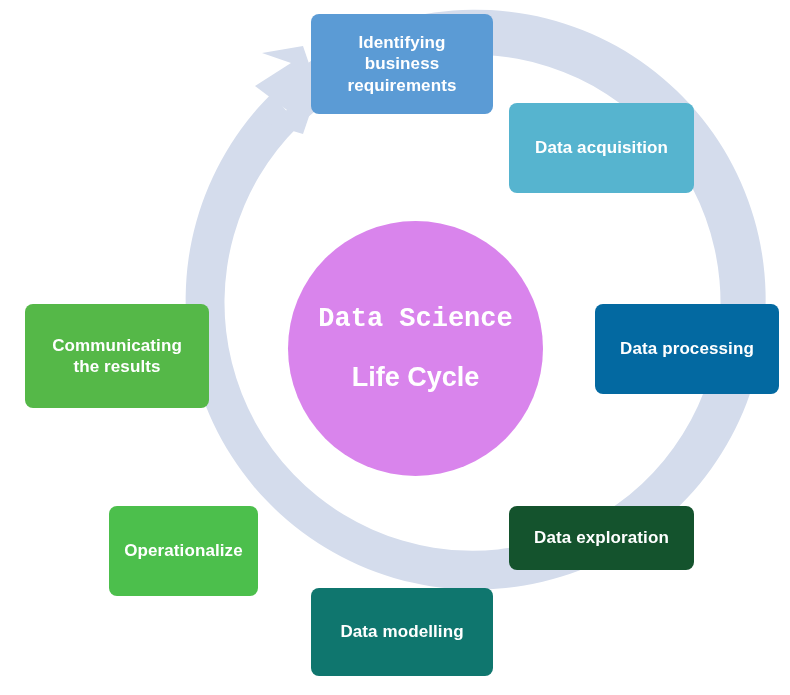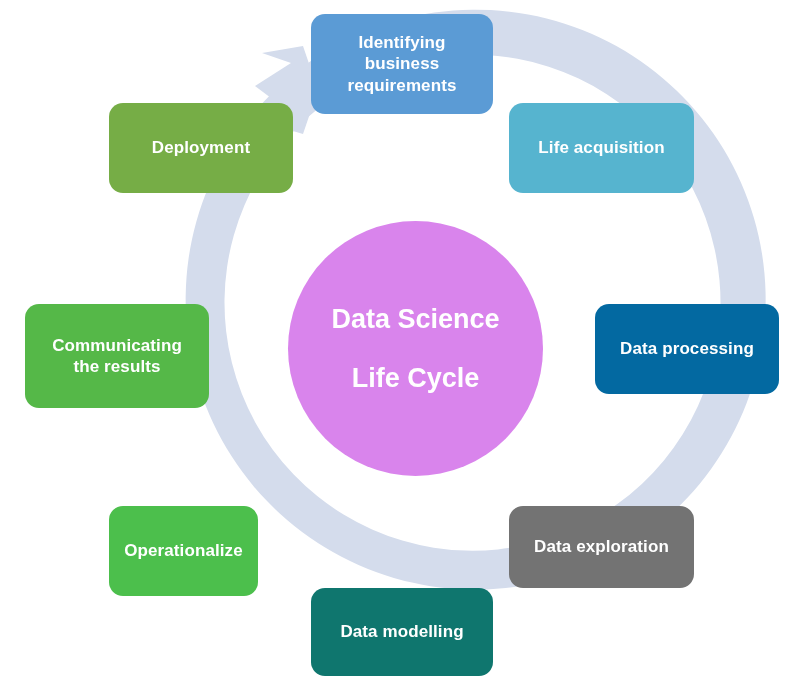--- a/index.html
+++ b/index.html
@@ -23,21 +23,21 @@
     top: 0;
     width: 790px;
     height: 695px;
   }
   .node {
     position: absolute;
     display: flex;
     align-items: center;
     justify-content: center;
     text-align: center;
-    border-radius: 14px;
+    border-radius: 8px;
     color: #ffffff;
     font-weight: bold;
     line-height: 1.24;
     box-sizing: border-box;
     padding: 0 8px;
     letter-spacing: 0.1px;
   }
   .node-label {
     display: block;
     white-space: pre-line;
@@ -49,21 +49,21 @@
     flex-direction: column;
     align-items: center;
     justify-content: center;
     color: #ffffff;
     font-weight: bold;
     text-align: center;
   }
   .center-line {
     display: block;
   }
-  .center-line.line1 { margin-bottom: 28px; }
+  .center-line.line1 { margin-bottom: 28px; font-family: Liberation Mono, monospace; }
 </style>
 </head>
 <body>
 
 <div id="canvas" style="background: rgb(255, 255, 255);">
 
   <svg id="ring-layer" viewBox="0 0 790 695">
     <defs></defs>
 
     <path id="ring-arc" fill="#d4dcec" d="M 283.0 82.9
@@ -79,35 +79,32 @@
     <span class="center-line line1">Data Science</span>
     <span class="center-line line2">Life Cycle</span>
   </div>
 
   <div class="node" style="left: 311px; top: 14px; width: 182px; height: 100px; background: rgb(91, 155, 213); color: rgb(255, 255, 255); font-size: 17px;">
     <span class="node-label">Identifying
 business
 requirements</span>
   </div>
   <div class="node" style="left: 509px; top: 103px; width: 185px; height: 90px; background: rgb(86, 180, 207); color: rgb(255, 255, 255); font-size: 17px;">
-    <span class="node-label">Life acquisition</span>
+    <span class="node-label">Data acquisition</span>
   </div>
   <div class="node" style="left: 595px; top: 304px; width: 184px; height: 90px; background: #0369a1; color: rgb(255, 255, 255); font-size: 17px;">
     <span class="node-label">Data processing</span>
   </div>
-  <div class="node" style="left: 509px; top: 506px; width: 185px; height: 82px; background: #737373; color: rgb(255, 255, 255); font-size: 17px;">
+  <div class="node" style="left: 509px; top: 506px; width: 185px; height: 64px; background: #14532d; color: rgb(255, 255, 255); font-size: 17px;">
     <span class="node-label">Data exploration</span>
   </div>
   <div class="node" style="left: 311px; top: 588px; width: 182px; height: 88px; background: #0f766e; color: rgb(255, 255, 255); font-size: 17px;">
     <span class="node-label">Data modelling</span>
   </div>
   <div class="node" style="left: 109px; top: 506px; width: 149px; height: 90px; background: rgb(76, 191, 76); color: rgb(255, 255, 255); font-size: 17px;">
     <span class="node-label">Operationalize</span>
   </div>
   <div class="node" style="left: 25px; top: 304px; width: 184px; height: 104px; background: rgb(85, 184, 72); color: rgb(255, 255, 255); font-size: 17px;">
     <span class="node-label">Communicating
 the results</span>
   </div>
-  <div class="node" style="left: 109px; top: 103px; width: 184px; height: 90px; background: rgb(118, 173, 70); color: rgb(255, 255, 255); font-size: 17px;">
-    <span class="node-label">Deployment</span>
-  </div>
 
 </div>
 
 </body></html>

